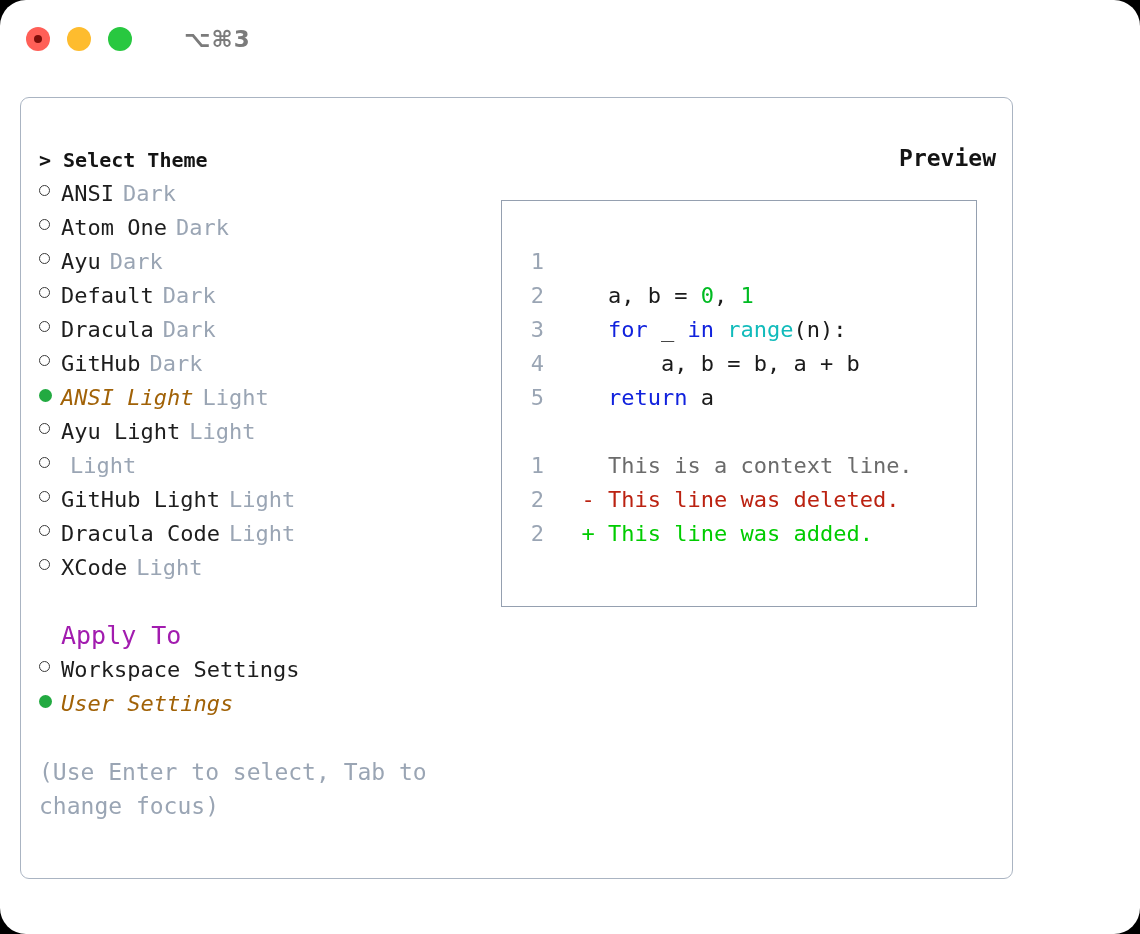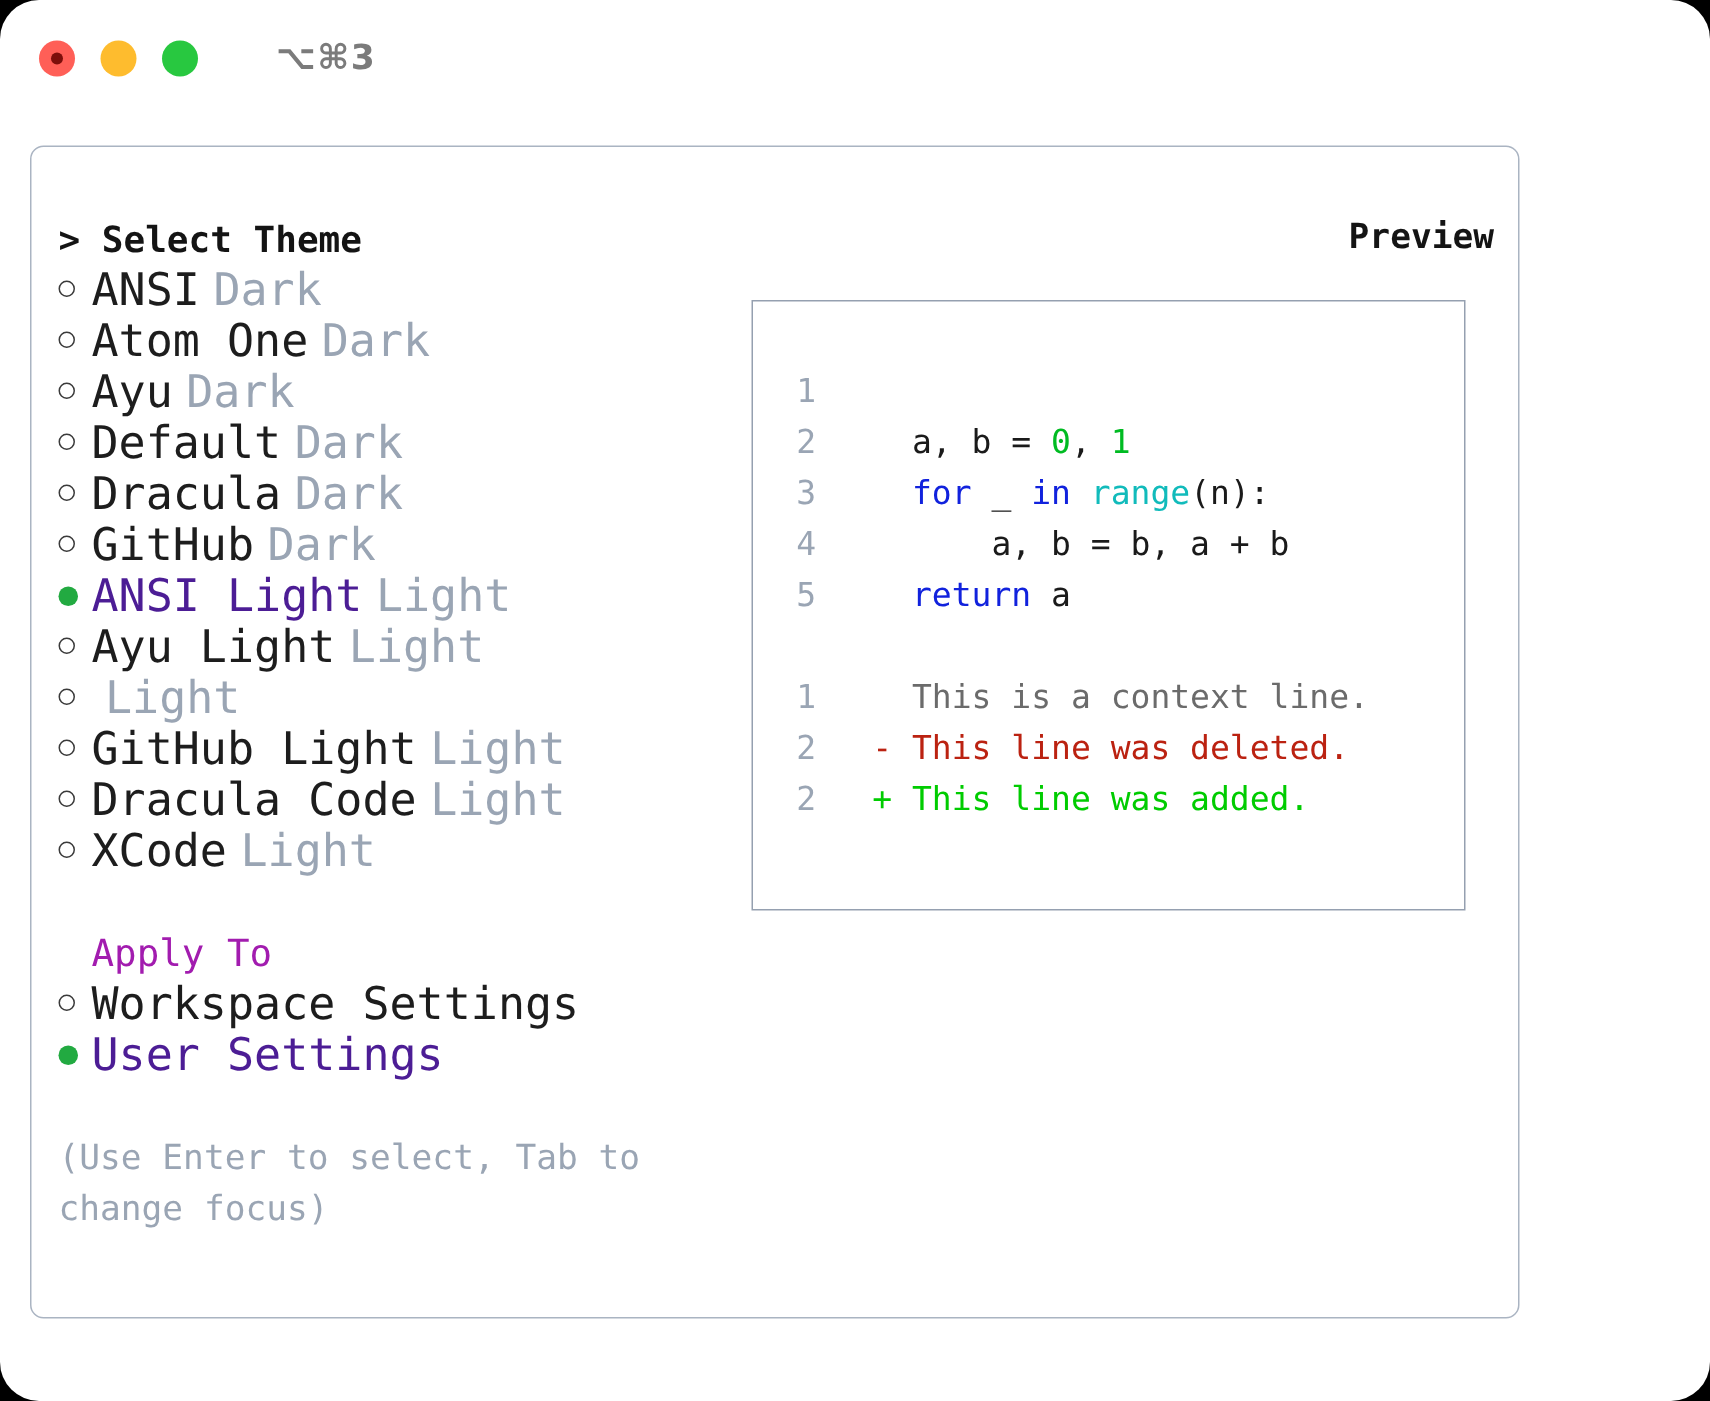--- a/index.html
+++ b/index.html
@@ -94,33 +94,33 @@
     width: 450px;
   }
   .right-col {
     position: absolute;
     left: 480px;
     top: 45px;
     width: 495px;
   }
 
   .heading {
-    font-size: 24px;
+    font-size: 20px;
     font-weight: 700;
     color: #141414;
     line-height: 34px;
     white-space: pre;
   }
 
   .opt-row {
     display: flex;
     align-items: baseline;
     line-height: 34px;
     height: 34px;
-    font-size: 30px;
+    font-size: 22px;
     white-space: pre;
   }
   .bullet {
     display: inline-block;
     width: 22px;
     flex: 0 0 22px;
     position: relative;
     color: #2b2b2b;
   }
   .bullet .dot-filled {
@@ -132,21 +132,21 @@
   }
   .bullet .dot-hollow {
     position: absolute;
     left: 0; top: -16px;
     width: 11px; height: 11px;
     border-radius: 50%;
     border: 1.6px solid #3a3a3a;
     box-sizing: border-box;
   }
   .opt-label { color: #1d1d1d; }
-  .opt-row.selected .opt-label { color: #4c1d95; }
+  .opt-row.selected .opt-label { color: #a16207; font-style: italic; }
   .opt-kind {
     color: #9aa5b4;
     margin-left: 9px;
   }
   .opt-row.selected .opt-kind { color: #9aa5b4; }
 
   .spacer-row { height: 34px; }
 
   .sub-heading {
     font-size: 25px;

